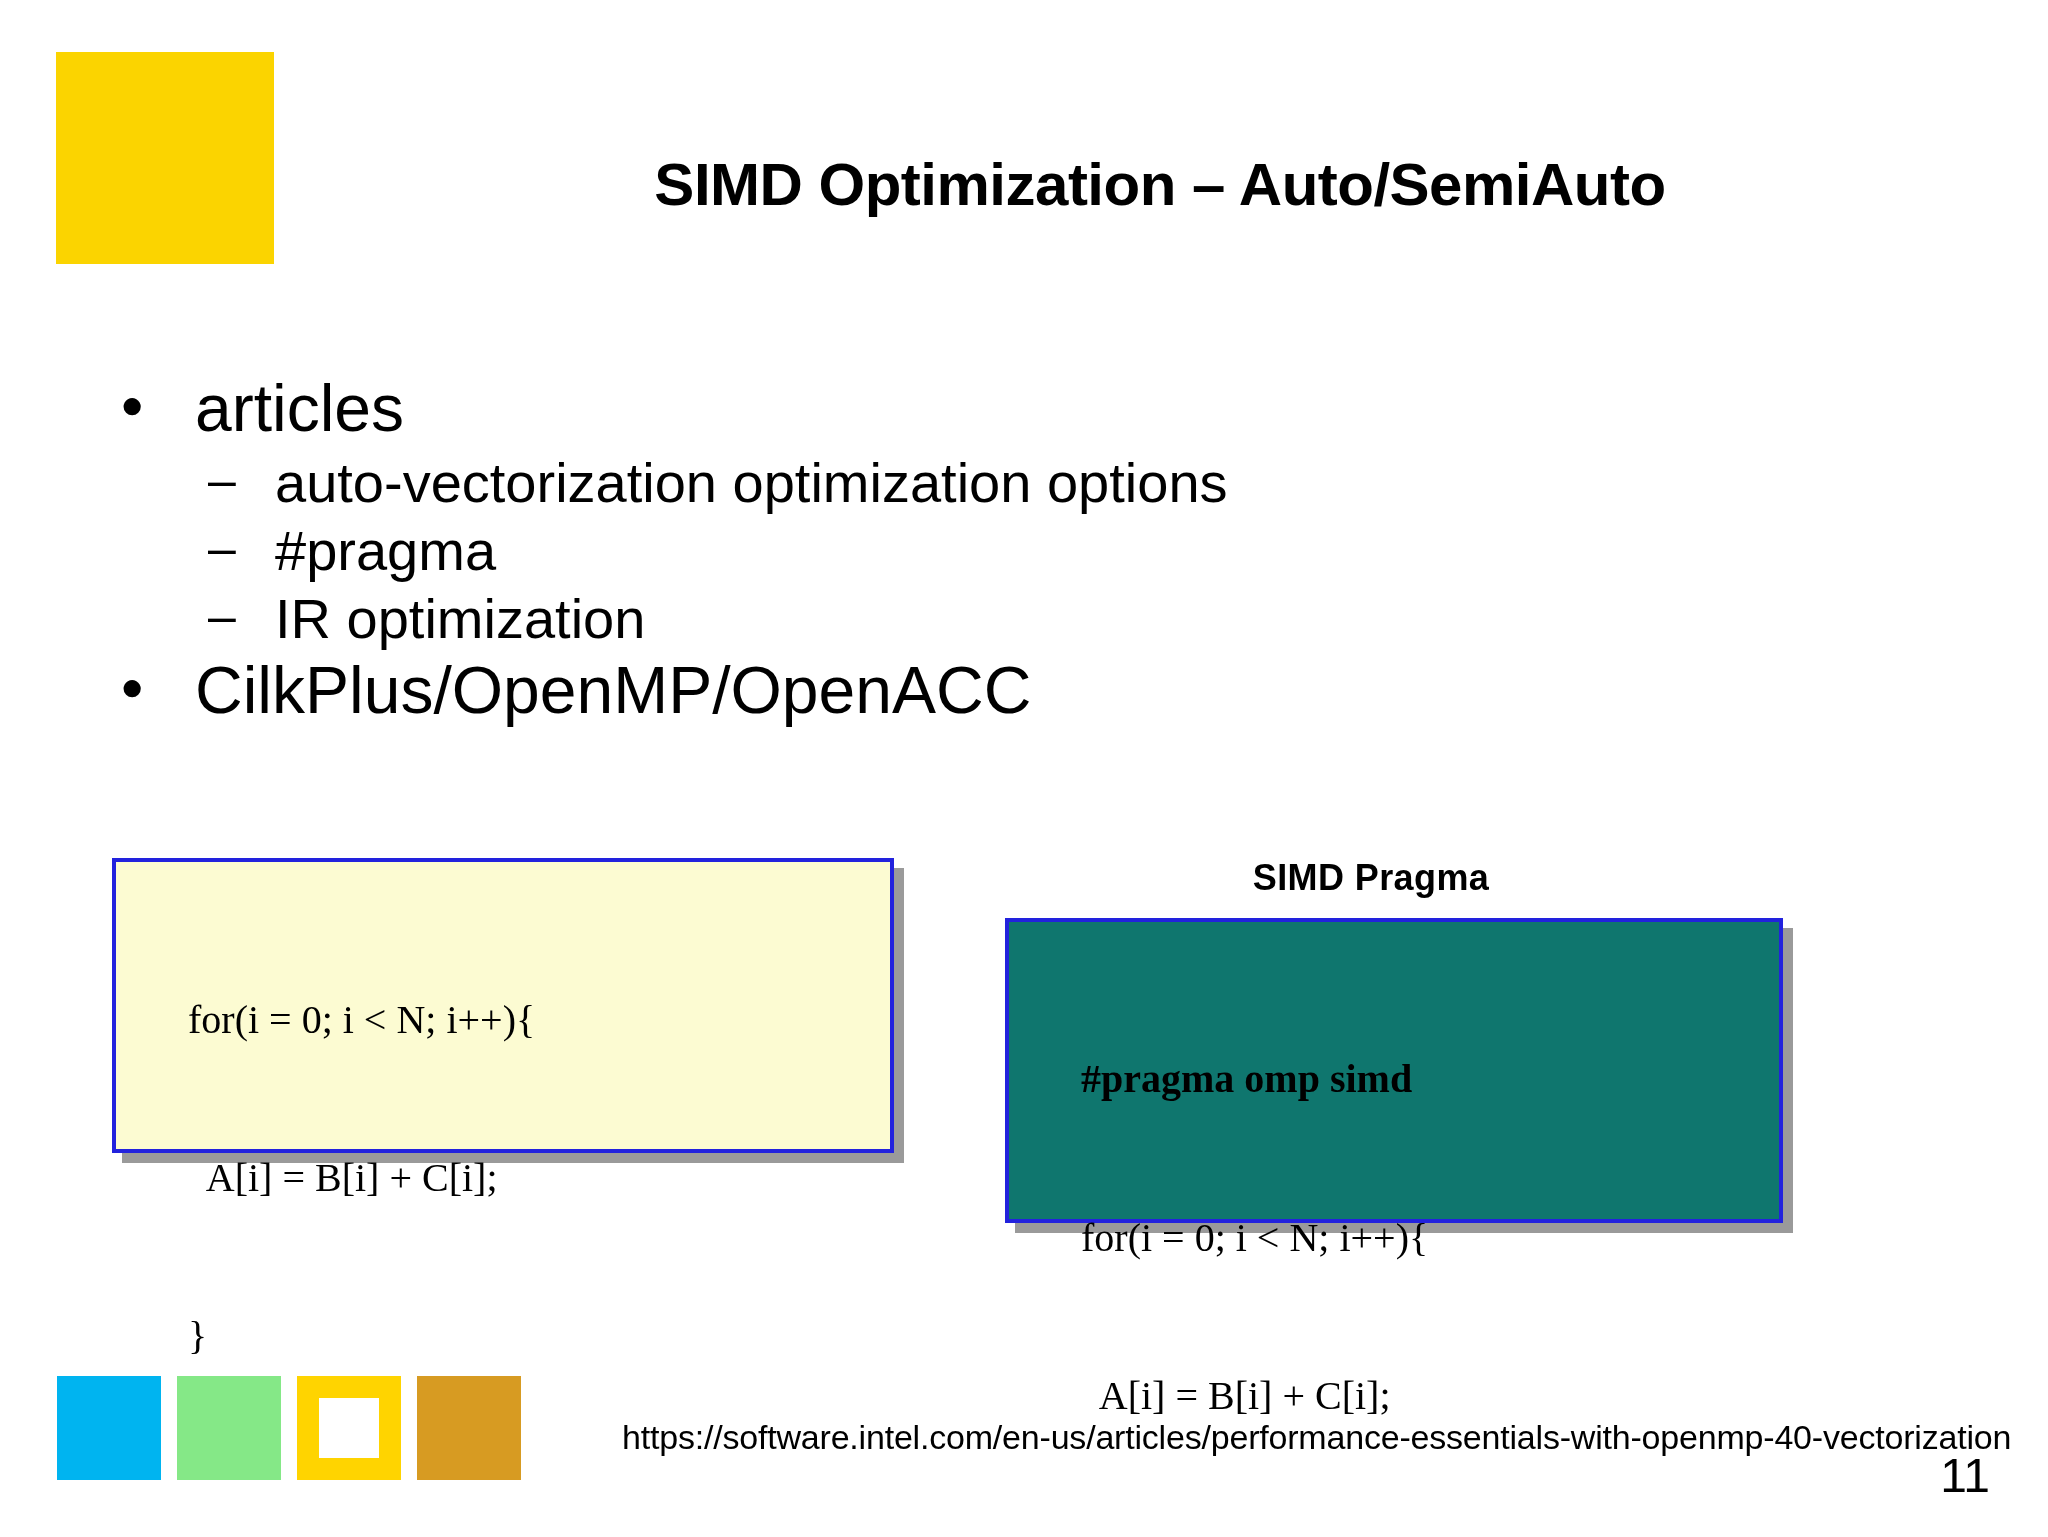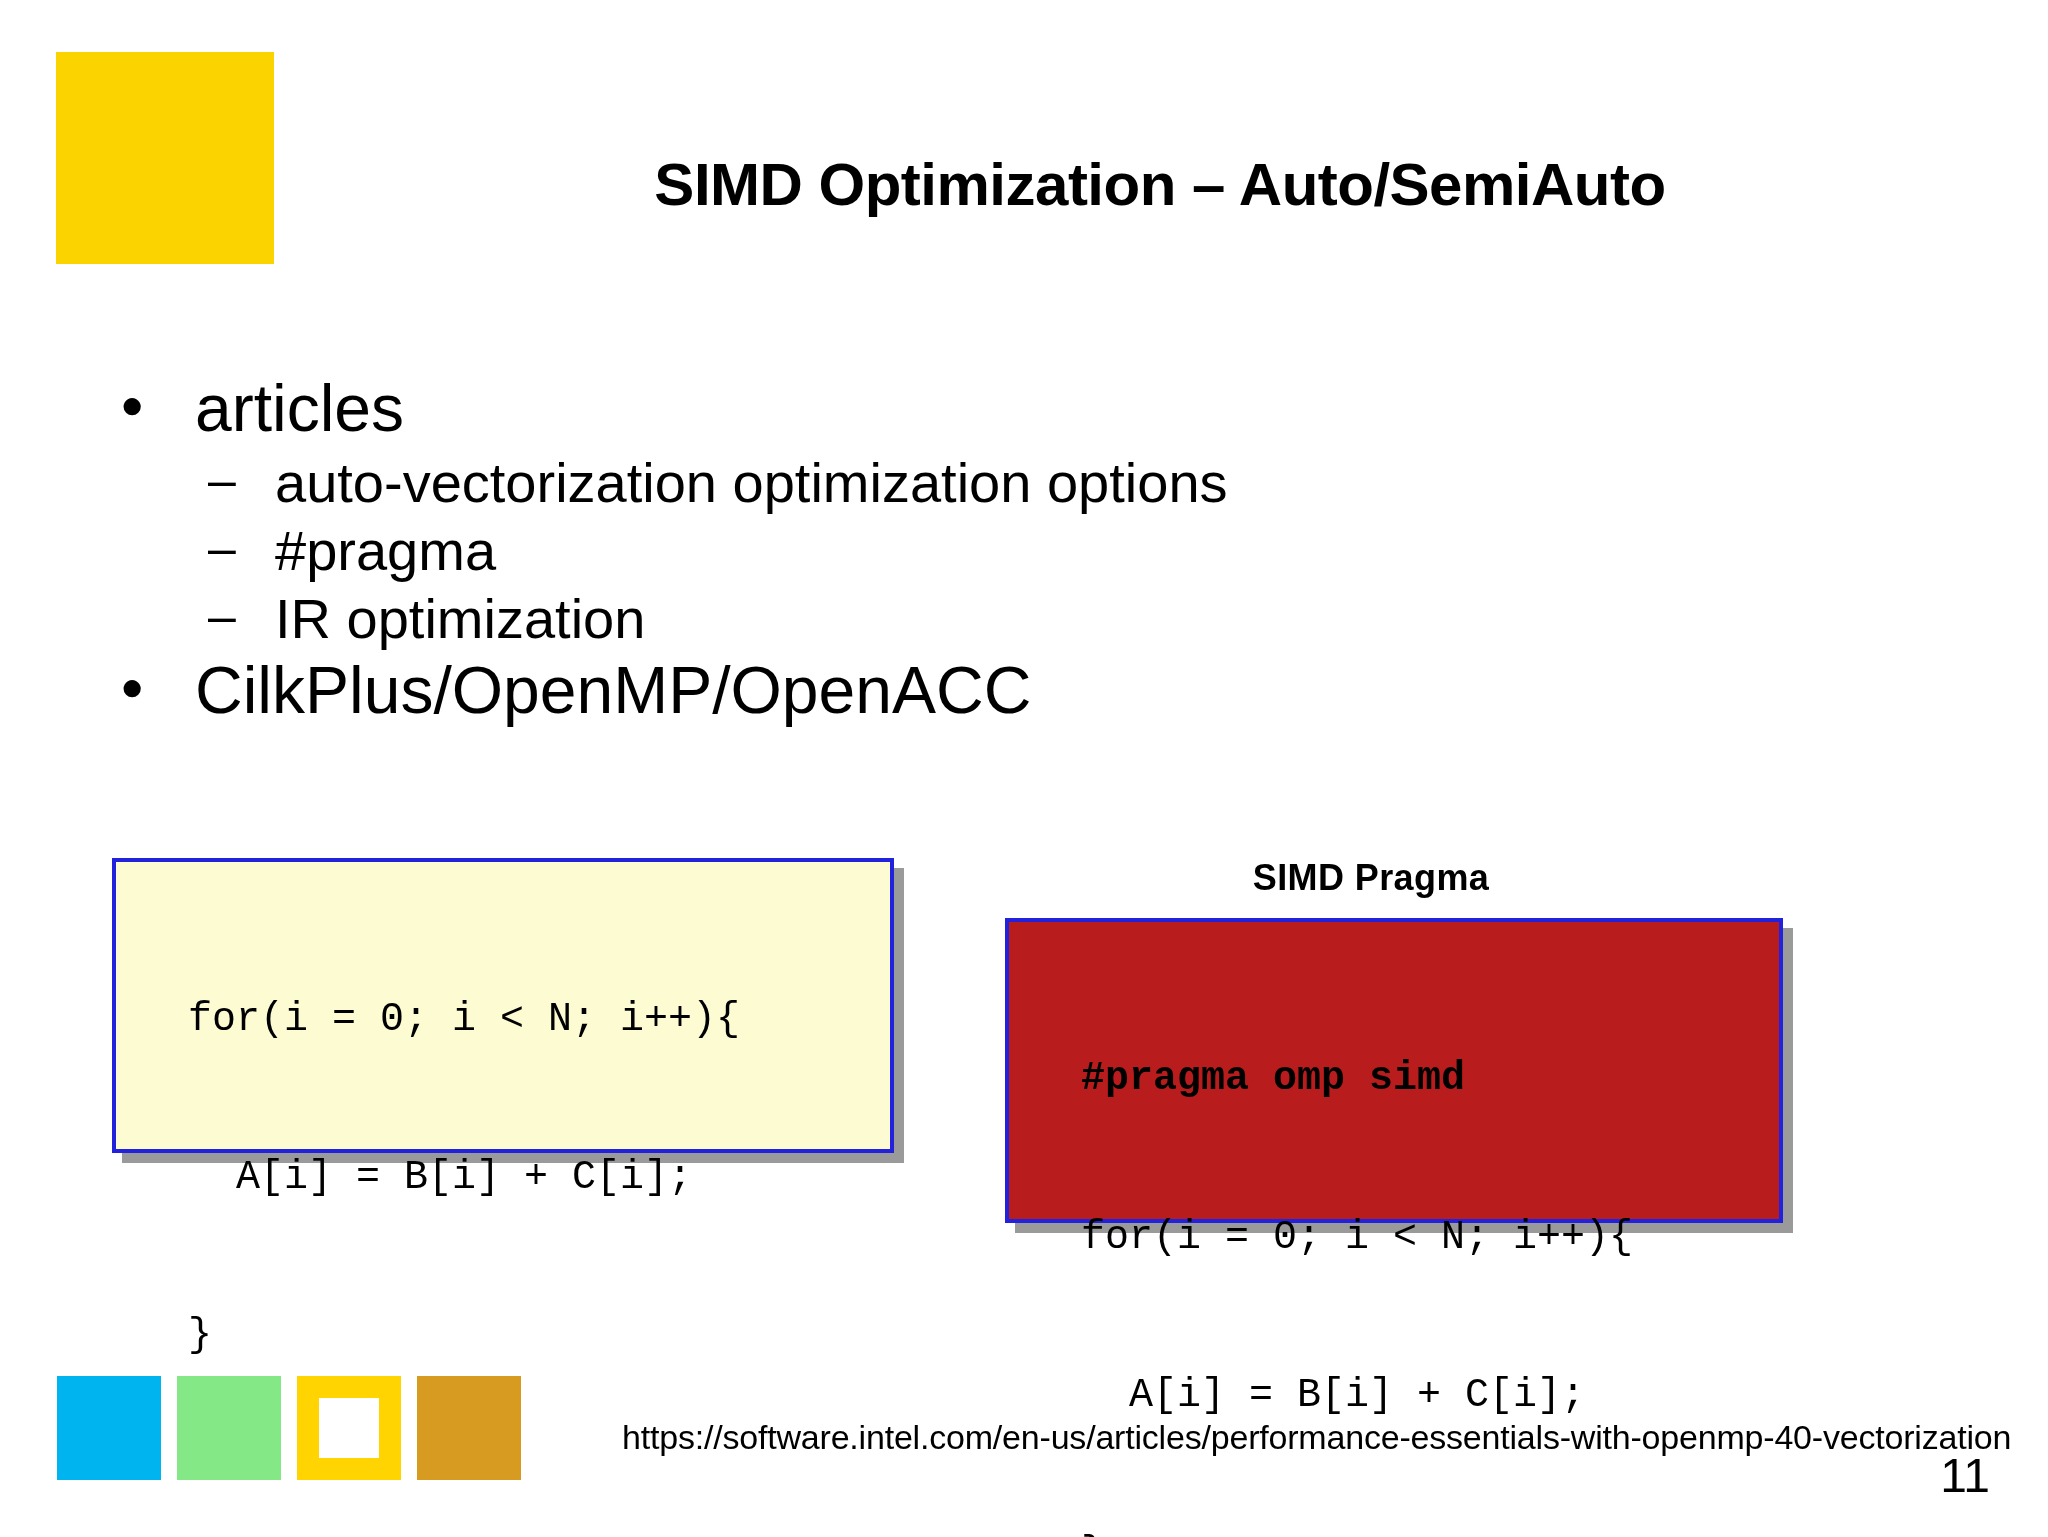--- a/index.html
+++ b/index.html
@@ -109,21 +109,21 @@
   }
   #code-col-serial .code-caption { padding-right: 26px; }
   #code-col-pragma .code-caption { padding-right: 68px; }
 
   .code-box {
     position: relative;
     border: 4px solid #2222DD;
     box-sizing: border-box;
     padding: 26px 12px 26px 72px;
     box-shadow: 10px 10px 0 0 #9a9a9a;
-    font-family: Liberation Mono, monospace;
+    font-family: Liberation Serif, serif;
     font-size: 40px;
     line-height: 1.32;
     white-space: pre;
     color: #000000;
   }
   #code-box-serial {
     width: 782px;
     height: 295px;
     background: #FCFBD2;
   }
@@ -206,21 +206,21 @@
   <div class="code-col" id="code-col-serial">
     <div class="code-box" id="code-box-serial" style="background: rgb(252, 251, 210); border-color: rgb(34, 34, 221);">
       <span class="code-line">for(i = 0; i &lt; N; i++){</span>
       <span class="code-line">  A[i] = B[i] + C[i];</span>
       <span class="code-line">}</span>
     </div>
   </div>
 
   <div class="code-col" id="code-col-pragma">
     <div class="code-caption">SIMD Pragma</div>
-    <div class="code-box" id="code-box-pragma" style="background: #b91c1c; border-color: rgb(34, 34, 221);">
+    <div class="code-box" id="code-box-pragma" style="background: #0f766e; border-color: rgb(34, 34, 221);">
       <span class="code-line emph">#pragma omp simd</span>
       <span class="code-line">for(i = 0; i &lt; N; i++){</span>
       <span class="code-line">  A[i] = B[i] + C[i];</span>
       <span class="code-line">}</span>
     </div>
   </div>
 
 </div>
 
 <div id="footer-swatches">

